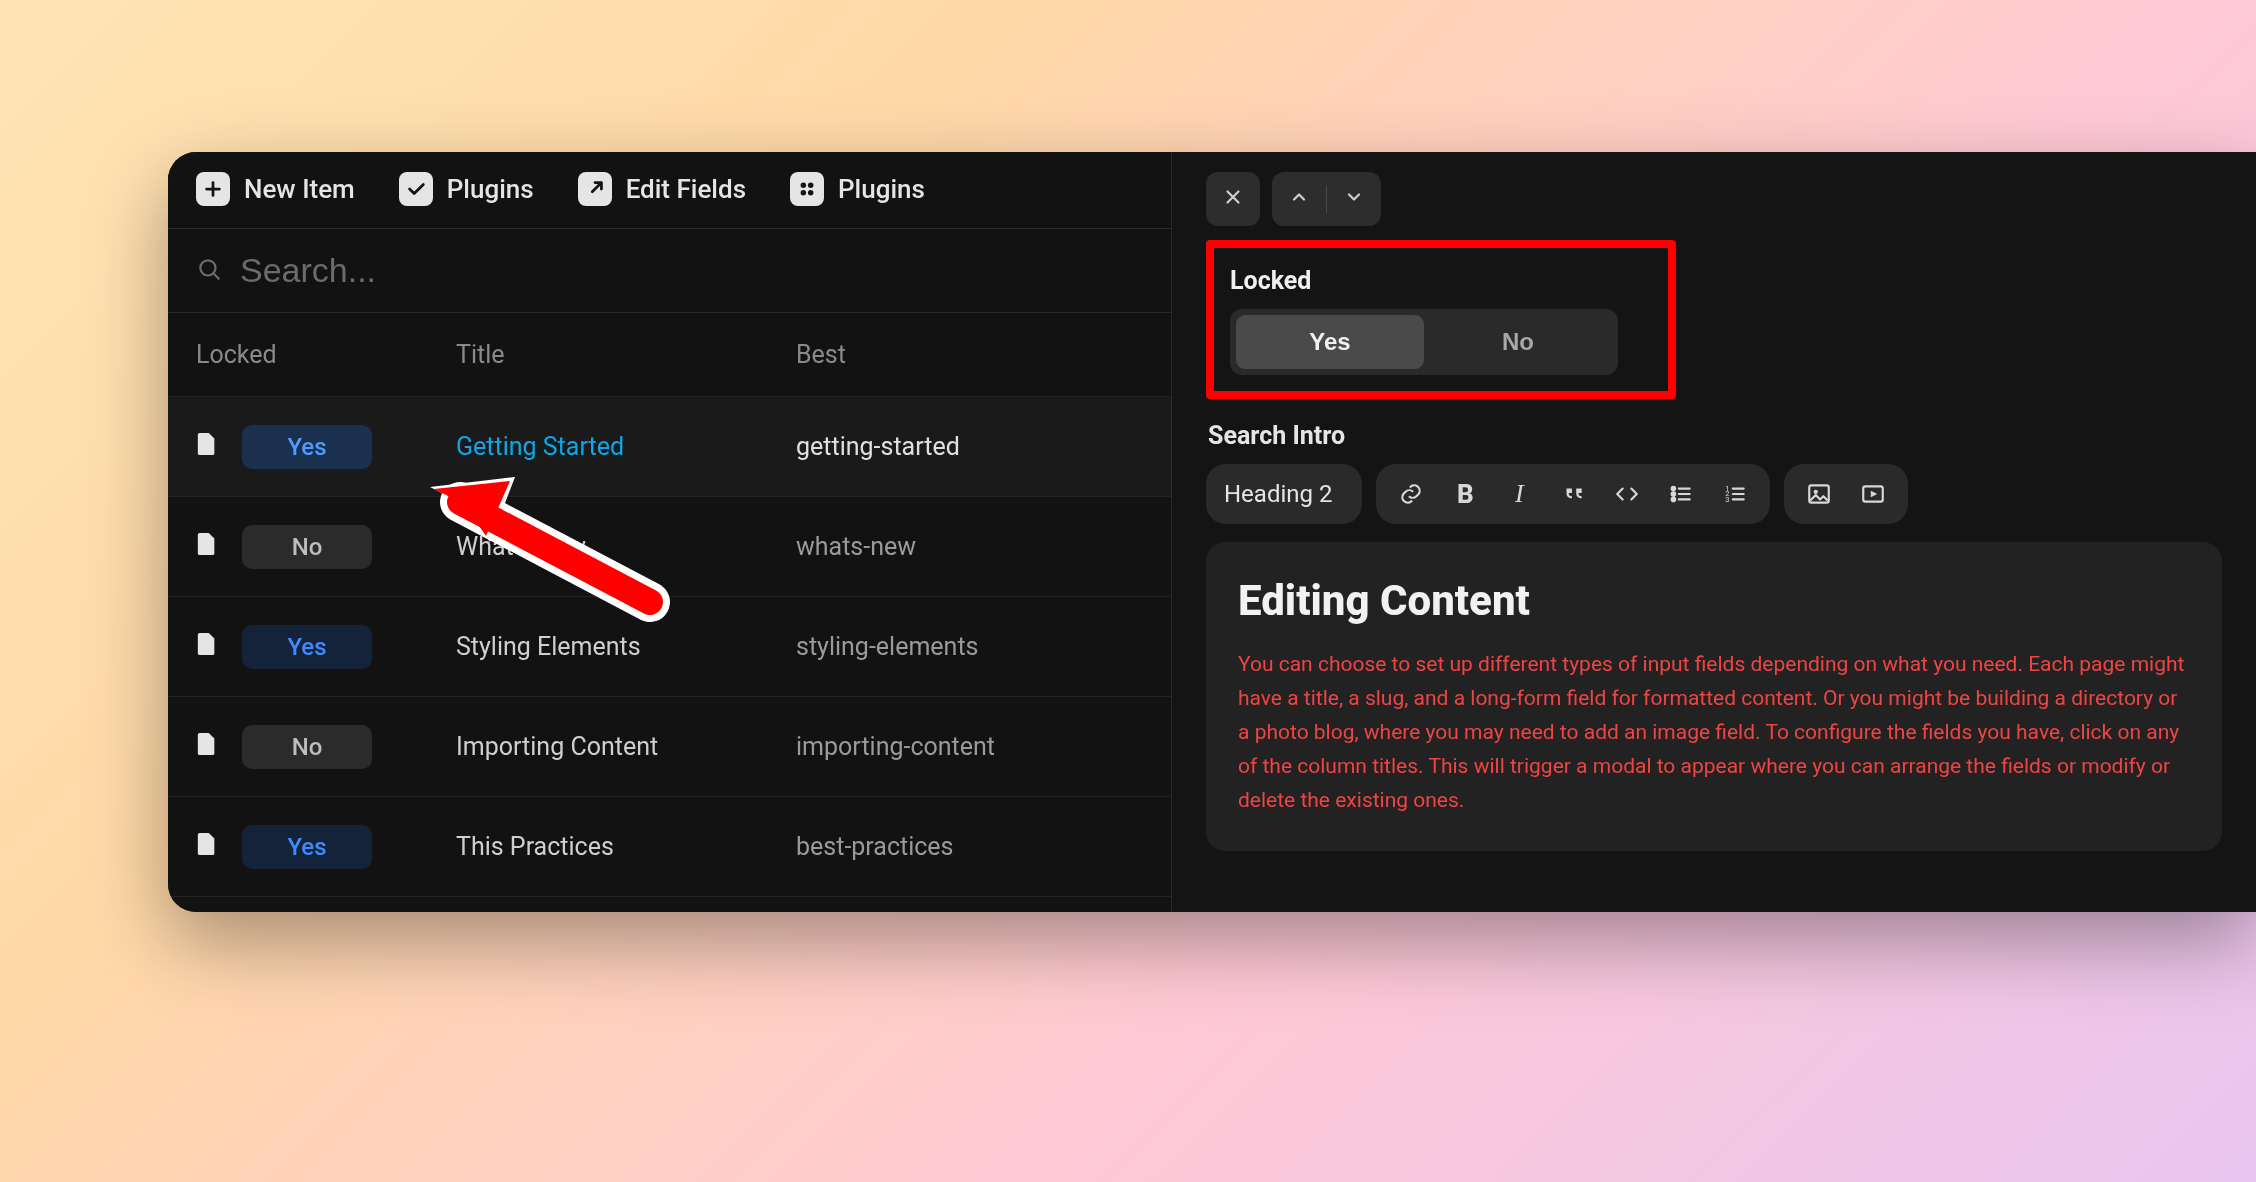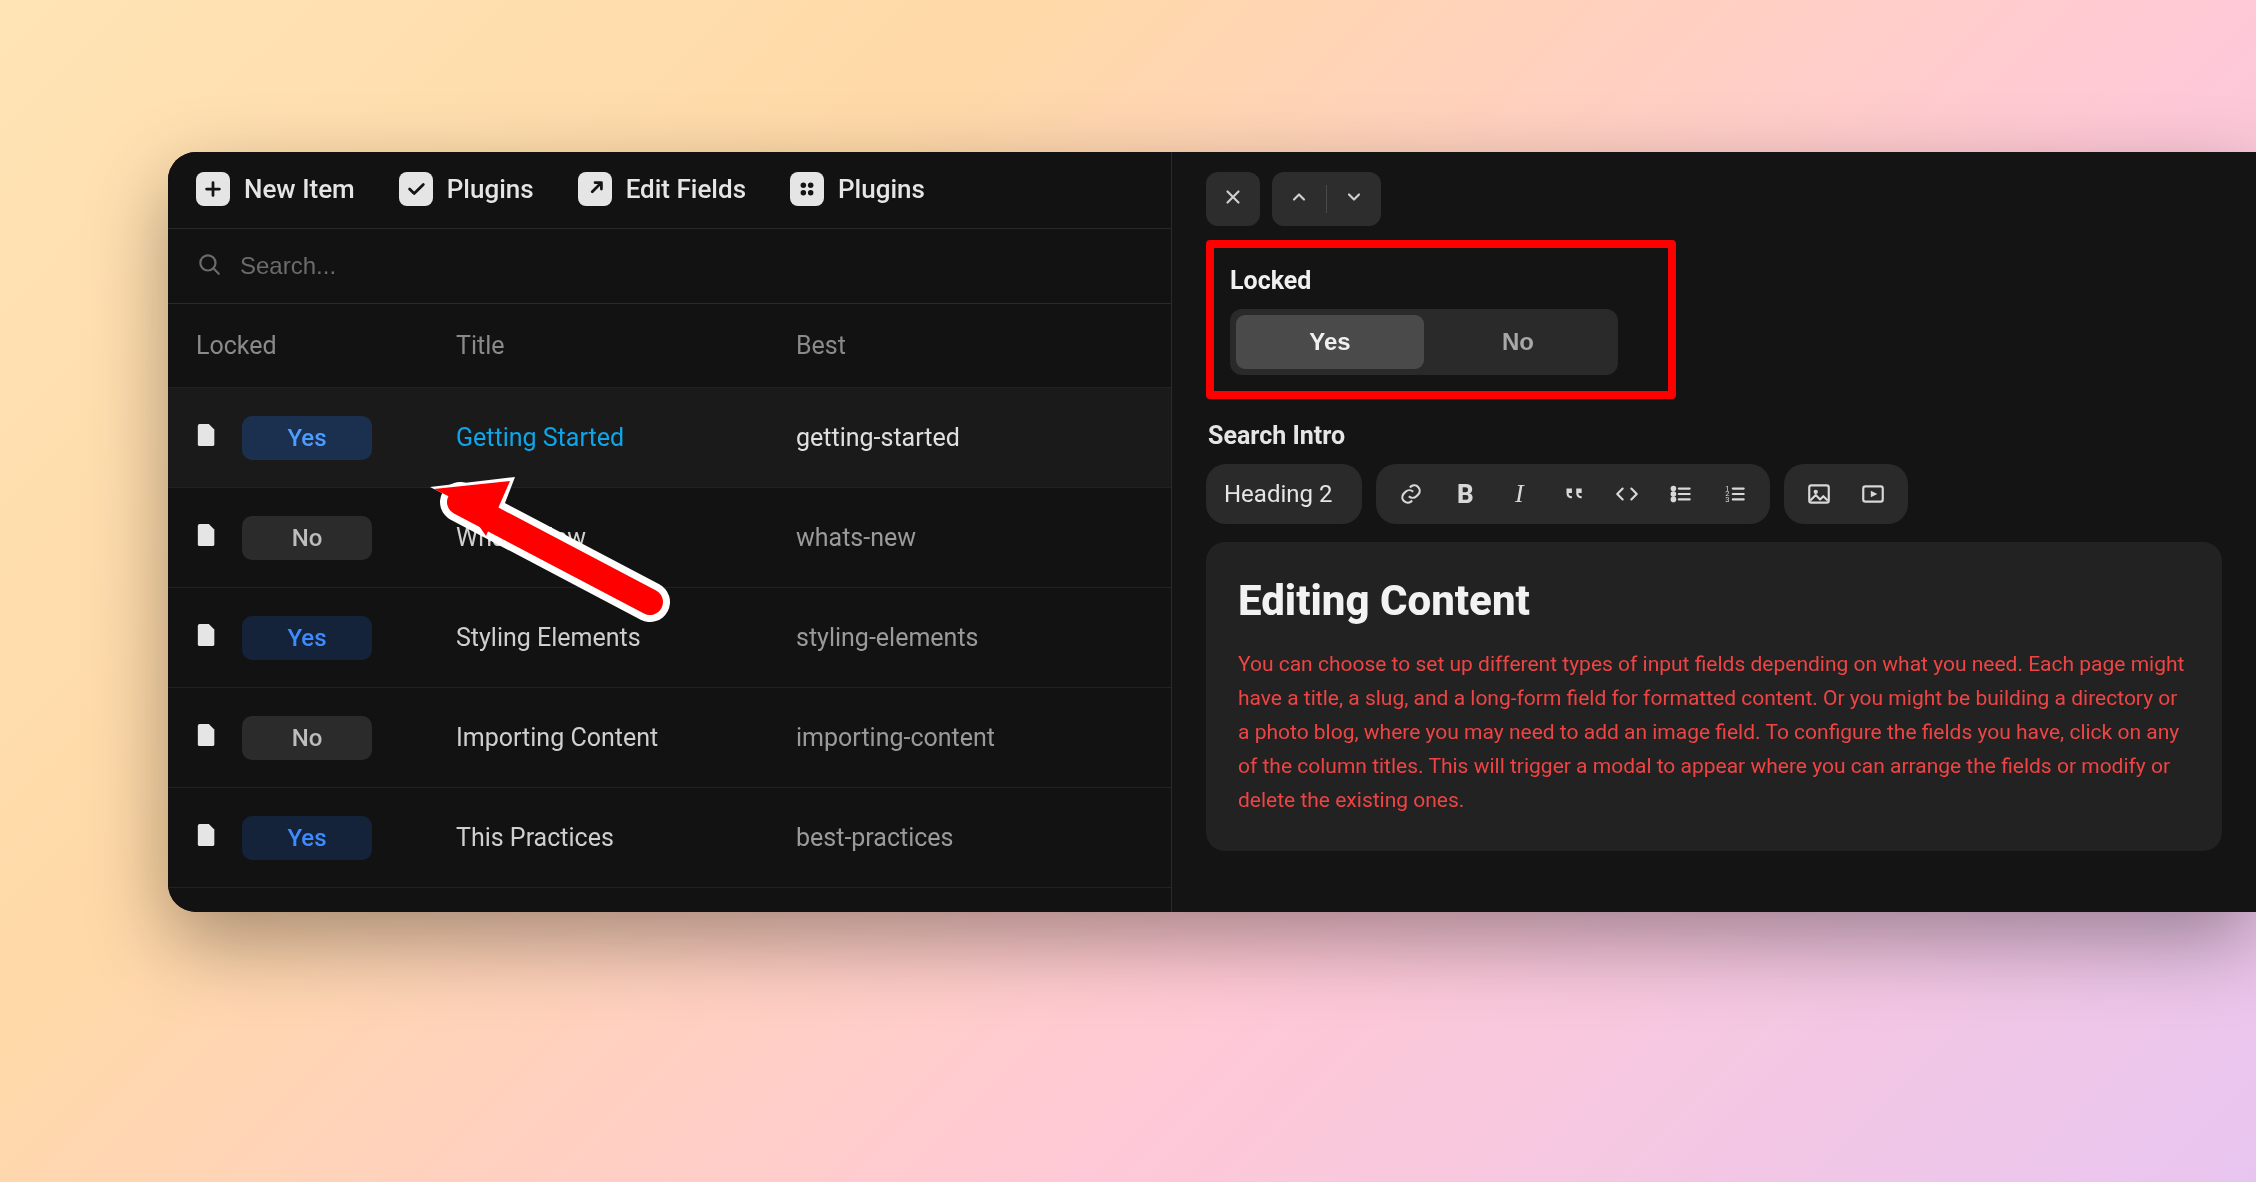--- a/index.html
+++ b/index.html
@@ -58,21 +58,21 @@
   }
   .tbtn .ibox svg { width: 22px; height: 22px; }
   .searchbar {
     display: flex; align-items: center; gap: 18px;
     padding: 22px 28px;
     border-bottom: 1px solid #2a2a2a;
   }
   .searchbar svg { width: 26px; height: 26px; stroke: #6b6b6b; }
   .searchbar input {
     flex: 1; background: transparent; border: none; outline: none;
-    color: #e5e5e5; font-size: 24px;
+    color: #e5e5e5; font-size: 34px;
   }
   .searchbar input::placeholder { color: #6b6b6b; }
   .table-head, .row {
     display: grid;
     grid-template-columns: 260px 340px 1fr;
     align-items: center;
     padding: 0 28px;
     border-bottom: 1px solid #222;
   }
   .table-head { height: 84px; color: #8a8a8a; font-size: 25px; }

